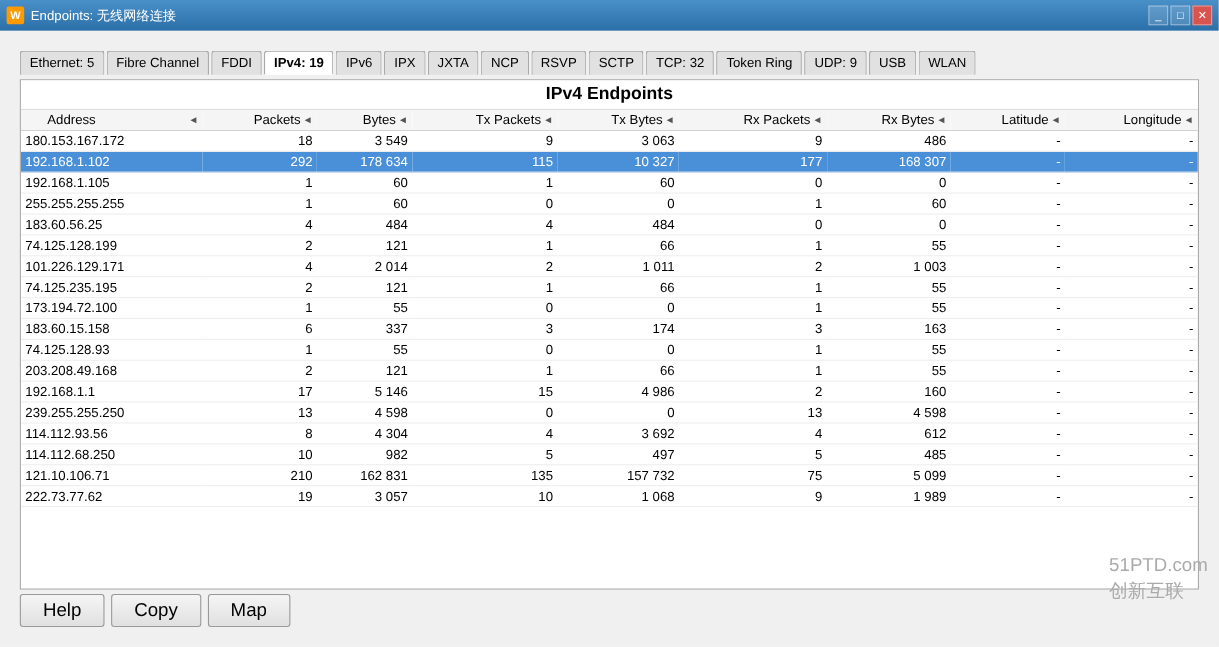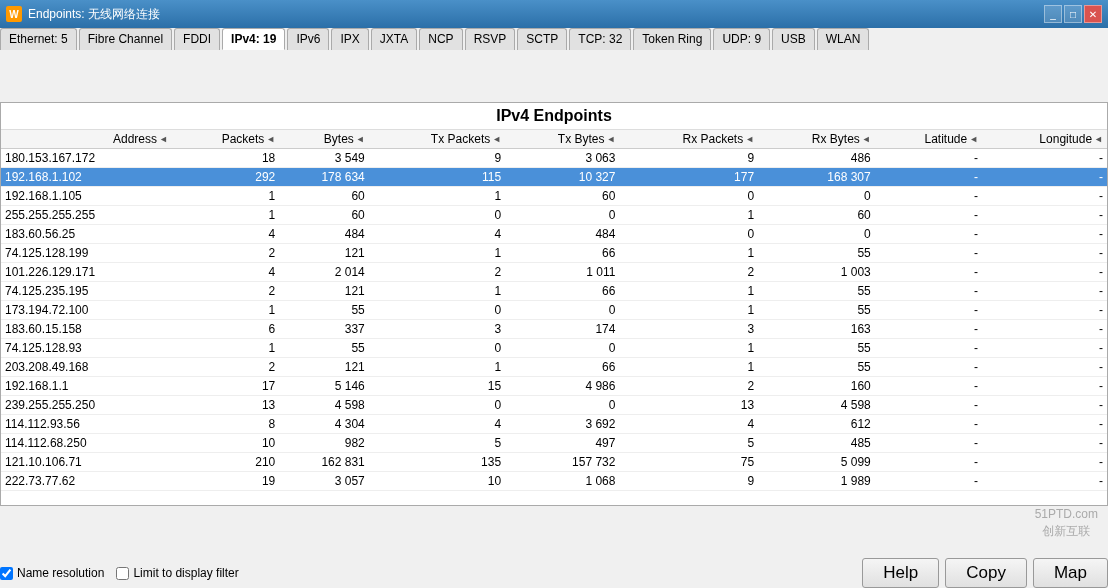--- a/index.html
+++ b/index.html
@@ -54,25 +54,24 @@
       display: flex;
       align-items: center;
       justify-content: center;
       cursor: pointer;
     }
     .title-btn.close { background: #d9534f; }
 
     
     .window-body {
       background: #f0f0f0;
-      padding: 0;
+      padding: 18px;
       height: calc(588px - 28px);
       display: flex;
       flex-direction: column;
-      gap: 48px;
     }
 
     
     .tabs-container {
       display: flex;
       flex-wrap: wrap;
       gap: 2px;
       margin-bottom: 4px;
     }
     .tab {
@@ -135,21 +134,22 @@
     thead th:first-child {
       text-align: left;
     }
     thead th .col-header {
       display: flex;
       align-items: center;
       justify-content: flex-end;
       gap: 2px;
     }
     thead th:first-child .col-header {
-      justify-content: flex-end;
+      justify-content: space-between;
+      margin-left: 20px;
     }
     .sort-arrow {
       font-size: 9px;
       color: #555;
     }
     tbody tr {
       border-bottom: 1px solid #eee;
     }
     tbody tr.selected {
       background: #4a90d9;
@@ -191,25 +191,25 @@
       border: 1px solid #999;
       background: linear-gradient(to bottom, #f5f5f5, #e0e0e0);
       cursor: pointer;
       font-size: 17px;
       border-radius: 3px;
       min-width: 70px;
     }
 
     .watermark {
       position: absolute;
-      bottom: 48px;
+      bottom: 38px;
       right: 10px;
-      font-size: 12px;
+      font-size: 17px;
       color: #aaa;
-      text-align: center;
+      text-align: left;
       line-height: 1.4;
     }
   </style>
 </head>
 <body>
 
 <div class="title-bar">
   <div class="title-bar-left">
     <div class="title-bar-icon">W</div>
     <span>Endpoints: 无线网络连接</span>
@@ -501,30 +501,20 @@
               <td>1 989</td>
               <td>-</td>
               <td>-</td>
             </tr>
           </tbody>
       </table>
     </div>
   </div>
 
   <div class="bottom-bar">
-    <div class="bottom-left">
-      <label class="checkbox-label">
-        <input type="checkbox" checked="" style="">
-        <span>Name resolution</span>
-      </label>
-      <label class="checkbox-label">
-        <input type="checkbox" style="">
-        <span>Limit to display filter</span>
-      </label>
-    </div>
     <div class="bottom-buttons">
       <button class="btn">Help</button>
       <button class="btn">Copy</button>
       <button class="btn">Map</button>
     </div>
   </div>
 </div>
 
 <div class="watermark">51PTD.com<br>创新互联</div>
 

